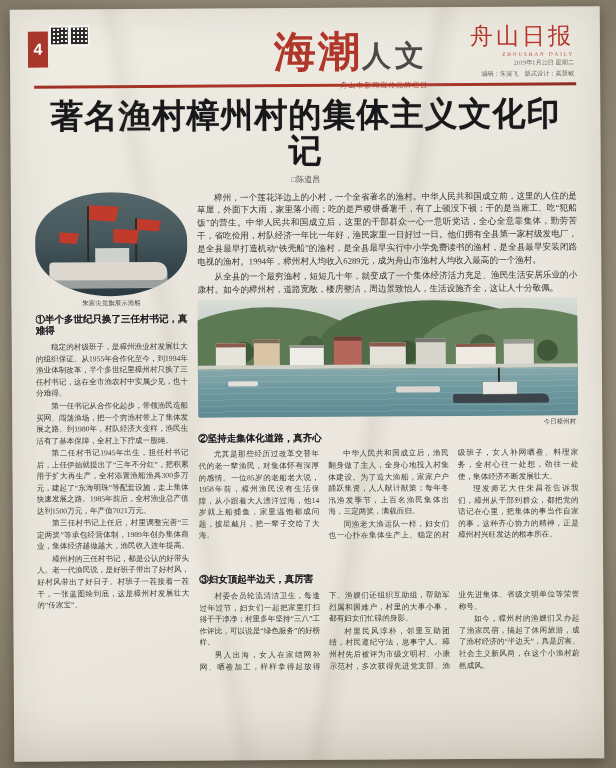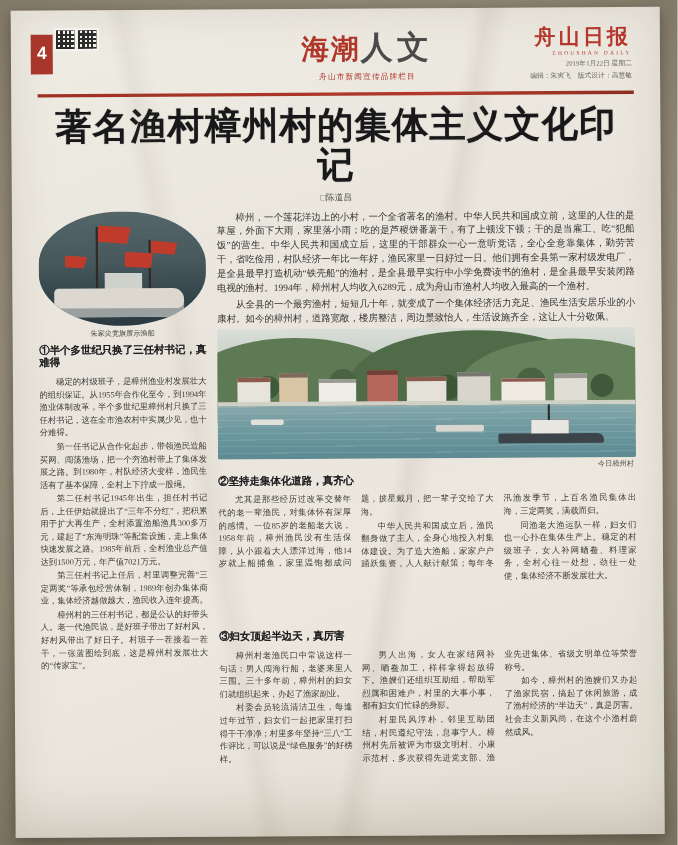--- a/index.html
+++ b/index.html
@@ -19,25 +19,25 @@
   .hdr{position:relative;height:66px;}
   .corner{position:absolute;left:-6px;top:4px;display:flex;align-items:flex-start;gap:3px;}
   .pageno{width:20px;height:36px;background:#a8362b;color:#fff;font-weight:bold;
           font-size:16px;display:flex;align-items:center;justify-content:center;
           font-family:"Liberation Sans",sans-serif;margin-top:10px;}
   .qr{width:17px;height:17px;background:
         repeating-linear-gradient(0deg,#2c2c2c 0 2px,transparent 2px 4px),
         repeating-linear-gradient(90deg,#2c2c2c 0 2px,#f5f3ee 2px 4px);
       outline:2px solid #f5f3ee;margin-top:6px;}
   .sechead{position:absolute;left:240px;top:8px;white-space:nowrap;}
-  .sechead .red{color:#b0362a;font-size:25px;font-weight:bold;letter-spacing:2px;}
+  .sechead .red{color:#b0362a;font-size:42px;font-weight:bold;letter-spacing:2px;}
   .sechead .dark{color:#4a4a48;font-size:29px;font-weight:bold;letter-spacing:4px;}
-  .sechead .sub{display:block;text-align:center;color:#b0362a;font-size:7px;margin-top:1px;letter-spacing:1px;}
+  .sechead .sub{display:block;text-align:right;color:#b0362a;font-size:7px;margin-top:1px;letter-spacing:1px;}
   .mast{position:absolute;right:2px;top:6px;text-align:right;}
-  .mast .nm{color:#b5372c;font-size:19px;font-weight:bold;letter-spacing:3px;
+  .mast .nm{color:#b5372c;font-size:23px;font-weight:normal;letter-spacing:3px;
             font-family:"Liberation Serif",serif;}
   .mast .en{color:#b5372c;font-size:5px;letter-spacing:2px;display:block;margin-top:0;}
   .mast .dt,.mast .ed{display:block;color:#6a675f;font-size:6.5px;margin-top:2px;transform:scale(.95);transform-origin:right;}
   .redrule{height:3px;background:linear-gradient(90deg,#9e3024,#b23a2c 70%,#8c2d22);margin-top:2px;}
   
   .headline{margin:10px 0 0;text-align:center;font-size:33px;font-weight:bold;color:#18181a;
             letter-spacing:1px;line-height:1.1;font-family:"Liberation Serif",serif;
             text-shadow:0 0 1px rgba(20,20,20,.45);}
   .byline{text-align:center;font-size:8px;color:#55524c;margin:4px 0 6px;}
   
@@ -179,27 +179,27 @@
         <div class="boat b3h"></div>
       </div>
       <div class="capB">今日樟州村</div>
 
       <div class="band bandA">
         <div class="subhead">②坚持走集体化道路，真齐心</div>
         <div class="cols">
           <p>尤其是那些经历过改革交替年代的老一辈渔民，对集体怀有深厚的感情。一位85岁的老船老大说，1958年前，樟州渔民没有生活保障，从小跟着大人漂洋过海，他14岁就上船捕鱼，家里温饱都成问题，披星戴月，把一辈子交给了大海。</p>
           <p>中华人民共和国成立后，渔民翻身做了主人，全身心地投入村集体建设。为了造大渔船，家家户户踊跃集资，人人献计献策；每年冬汛渔发季节，上百名渔民集体出海，三定两奖，满载而归。</p>
           <p>同渔老大渔运队一样，妇女们也一心扑在集体生产上。稳定的村级班子，女人补网晒鲞、料理家务，全村心往一处想，劲往一处使，集体经济不断发展壮大。</p>
+          <p>理发师艺大住朱昌苍告诉我们，樟州从干部到群众，都把党的话记在心里，把集体的事当作自家的事，这种齐心协力的精神，正是樟州村兴旺发达的根本所在。</p>
         </div>
       </div>
 
       <div class="band bandB">
         <div class="subhead">③妇女顶起半边天，真厉害</div>
         <div class="cols">
-          <p>樟州村老渔民口中常说这样一句话：男人闯海行船，老婆来里人三围。三十多年前，樟州村的妇女们就组织起来，办起了渔家副业。</p>
           <p>村委会员轮流清洁卫生，每逢过年过节，妇女们一起把家里打扫得干干净净；村里多年坚持“三八”工作评比，可以说是“绿色服务”的好榜样。</p>
           <p>男人出海，女人在家结网补网、晒鲞加工，样样拿得起放得下。渔嫂们还组织互助组，帮助军烈属和困难户，村里的大事小事，都有妇女们忙碌的身影。</p>
           <p>村里民风淳朴，邻里互助团结，村民遵纪守法，息事宁人。樟州村先后被评为市级文明村、小康示范村，多次获得先进党支部、渔业先进集体、省级文明单位等荣誉称号。</p>
           <p>如今，樟州村的渔嫂们又办起了渔家民宿，搞起了休闲旅游，成了渔村经济的“半边天”，真是厉害。社会主义新风尚，在这个小渔村蔚然成风。</p>
         </div>
 
       </div>
     </div>
   </div>
 </div>

